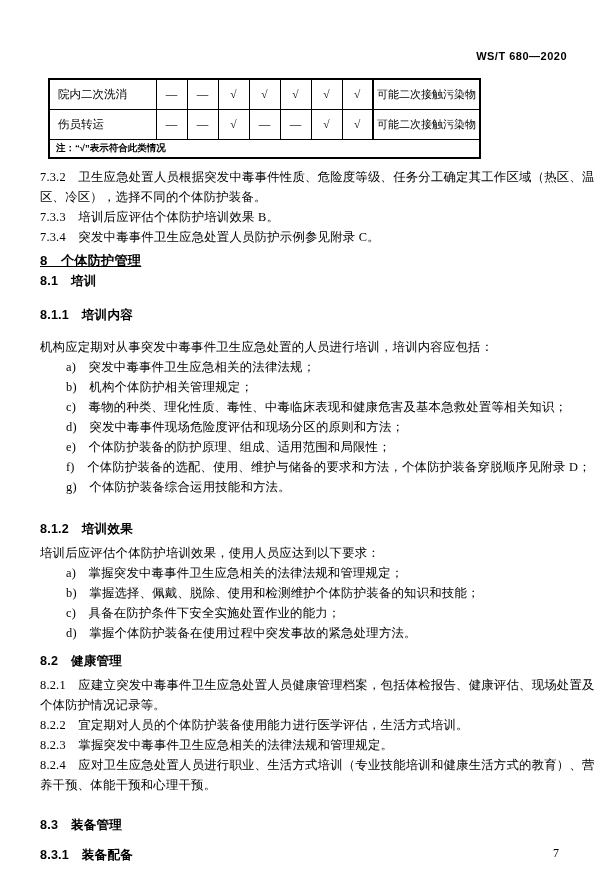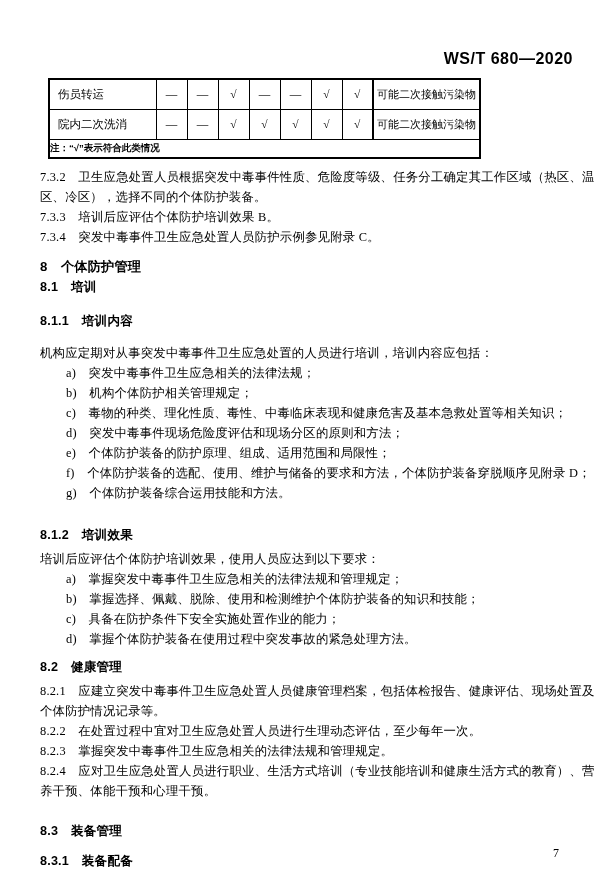--- a/index.html
+++ b/index.html
@@ -6,65 +6,65 @@
   html,body { background:#ffffff; }
   .page {
     position:relative;
     width:613px; height:883px;
     background:#ffffff;
     color:#000;
     font-family:"Liberation Serif","DejaVu Serif",serif;
     overflow:hidden;
   }
   .doc-header {
-    position:absolute; top:50px; right:40px;
+    position:absolute; top:50px; right:46px;
     font-family:"Liberation Sans","DejaVu Sans",sans-serif;
-    font-weight:bold; font-size:16px; letter-spacing:0.5px;
+    font-weight:bold; font-size:11px; letter-spacing:0.5px;
   }
   table.ppe-table {
     border-collapse:collapse;
     table-layout:fixed;
     margin:78px 0 0 48px;
     width:431px;
     border:2px solid #000;
     font-size:11.5px;
   }
   table.ppe-table td {
     border:1px solid #000;
     text-align:center;
     vertical-align:middle;
     overflow:hidden;
     white-space:nowrap;
   }
   table.ppe-table tr.data-row td { height:30px; }
   table.ppe-table td.task-cell { text-align:left; padding-left:8px; }
   table.ppe-table td.remark-cell { border-left:2px solid #000; font-size:11px; }
   table.ppe-table td.note-cell {
-    height:19px; text-align:left; 
+    height:19px; text-align:left; padding-left:6px;
     font-size:9.5px; font-weight:bold;
     font-family:"Liberation Sans","DejaVu Sans",sans-serif;
   }
   .body-text {
     margin:8px 38px 0 40px;
     font-size:12.4px;
     letter-spacing:0.2px;
   }
   .line {
     height:20px; line-height:20px;
     white-space:nowrap;
   }
   .list-line { padding-left:26px; }
   .heading {
     font-family:"Liberation Sans","DejaVu Sans",sans-serif;
     font-weight:bold;
     font-size:12.6px;
     height:20px; line-height:20px;
     white-space:nowrap;
   }
-  .h-sec   { margin-top:10px; font-size:13.2px; }
+  .h-sec   { margin-top:4px; font-size:13.2px;text-decoration:underline; }
   .h-sub   { }
   .h-sub3  { margin-top:14px;  }
   .mt-intro { margin-top:12px; }
   .page-number {
     position:absolute; right:54px; bottom:22px;
     font-size:12px;
   }
 </style>
 </head>
 <body>
@@ -80,37 +80,37 @@
         <col style="width:31px">
         <col style="width:31px">
         <col style="width:31px">
       <col style="width:31px">
         <col style="width:31px">
         <col style="width:31px">
       <col style="width:107px">
     </colgroup>
     <tbody>
       <tr class="data-row">
+        <td class="task-cell">院内二次洗消</td>
+        <td>—</td>
+        <td>—</td>
+        <td>√</td>
+        <td>√</td>
+        <td>√</td>
+        <td>√</td>
+        <td>√</td>
+        <td class="remark-cell">可能二次接触污染物</td>
+      </tr>
+      <tr class="data-row">
         <td class="task-cell">伤员转运</td>
         <td>—</td>
         <td>—</td>
         <td>√</td>
         <td>—</td>
         <td>—</td>
-        <td>√</td>
-        <td>√</td>
-        <td class="remark-cell">可能二次接触污染物</td>
-      </tr>
-      <tr class="data-row">
-        <td class="task-cell">院内二次洗消</td>
-        <td>—</td>
-        <td>—</td>
-        <td>√</td>
-        <td>√</td>
-        <td>√</td>
         <td>√</td>
         <td>√</td>
         <td class="remark-cell">可能二次接触污染物</td>
       </tr>
       <tr>
         <td class="note-cell" colspan="9">注：“√”表示符合此类情况</td>
       </tr>
     </tbody>
   </table>
 
@@ -136,21 +136,21 @@
     <div class="heading h-sub3" style="margin-top:22px">8.1.2　培训效果</div>
     <div class="line" style="margin-top:4px">培训后应评估个体防护培训效果，使用人员应达到以下要求：</div>
     <div class="line list-line">a)　掌握突发中毒事件卫生应急相关的法律法规和管理规定；</div>
     <div class="line list-line">b)　掌握选择、佩戴、脱除、使用和检测维护个体防护装备的知识和技能；</div>
     <div class="line list-line">c)　具备在防护条件下安全实施处置作业的能力；</div>
     <div class="line list-line">d)　掌握个体防护装备在使用过程中突发事故的紧急处理方法。</div>
 
     <div class="heading h-sub" style="margin-top:8px">8.2　健康管理</div>
     <div class="line" style="margin-top:4px">8.2.1　应建立突发中毒事件卫生应急处置人员健康管理档案，包括体检报告、健康评估、现场处置及</div>
     <div class="line">个体防护情况记录等。</div>
-    <div class="line">8.2.2　在处置过程中宜对卫生应急处置人员进行生理动态评估，至少每年一次。</div>
+    <div class="line">8.2.2　宜定期对人员的个体防护装备使用能力进行医学评估，生活方式培训。</div>
     <div class="line">8.2.3　掌握突发中毒事件卫生应急相关的法律法规和管理规定。</div>
     <div class="line">8.2.4　应对卫生应急处置人员进行职业、生活方式培训（专业技能培训和健康生活方式的教育）、营</div>
     <div class="line">养干预、体能干预和心理干预。</div>
 
     <div class="heading h-sub" style="margin-top:20px">8.3　装备管理</div>
     <div class="heading h-sub3" style="margin-top:10px">8.3.1　装备配备</div>
   </div>
 
   <div class="page-number">7</div>
 

